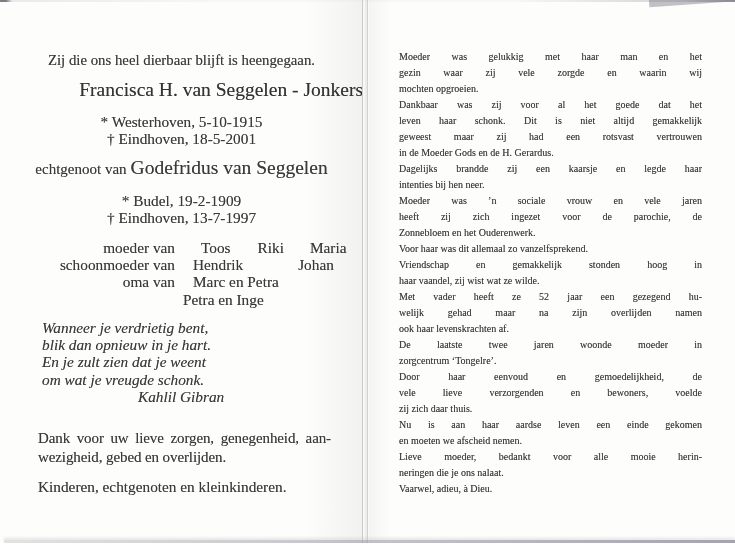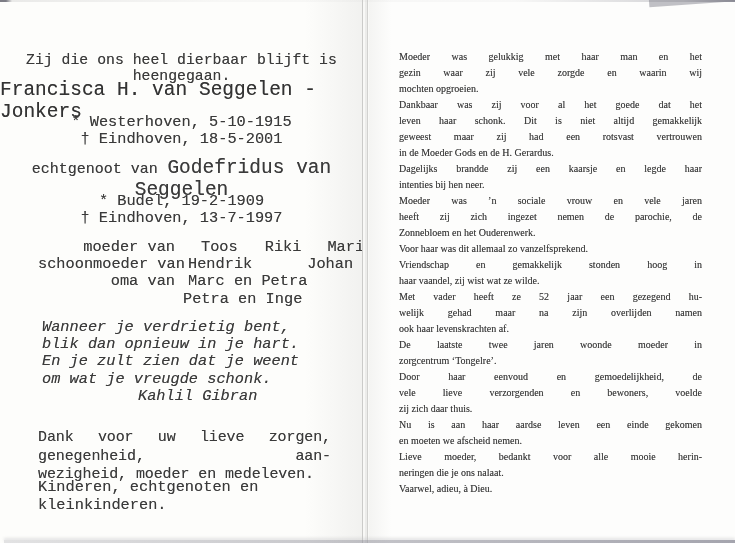--- a/index.html
+++ b/index.html
@@ -20,33 +20,33 @@
   .edge-top{position:absolute;top:0;left:0;right:0;height:2px;z-index:5;
     background:linear-gradient(90deg,#7d7d85 0,#7d7d85 6px,rgba(190,190,190,.30) 12px,rgba(205,205,205,.12) 30%,rgba(205,205,205,.12) 70%,rgba(150,150,158,.40) 93%,#90909a 100%);}
   .corner-tr{position:absolute;top:-5px;right:-10px;width:96px;height:9px;z-index:5;
     background:rgba(132,132,142,.5);transform:rotate(-4deg);}
   .edge-bottom{position:absolute;left:4px;right:0;bottom:5px;height:3px;z-index:5;
     background:linear-gradient(90deg,rgba(165,165,172,.30),rgba(148,148,158,.55) 50%,rgba(135,135,148,.75));
     box-shadow:0 -2px 3px rgba(190,190,196,.40);}
   .bottom-white{position:absolute;left:0;right:0;bottom:0;height:5px;background:#ffffff;z-index:4;}
 
   
-  .blk{position:absolute;left:0;right:0;font-family:Liberation Mono, monospace;}
+  .blk{position:absolute;left:0;right:0;}
   .intro{top:52px;font-size:14.8px;text-align:center;}
-  .name{top:79px;font-size:19.5px;text-align:left;color:#333333;}
+  .name{top:79px;font-size:19.5px;text-align:right;color:#333333;}
   .vitals{font-size:15.3px;line-height:16.5px;text-align:center;}
   .vitals1{top:114px;}
   .vitals2{top:193px;}
   .spouse{top:157px;text-align:center;}
   .spouse .sm{font-size:15px;}
   .spouse .lg{font-size:19.5px;}
   .family{top:239px;left:38px;right:auto;font-size:15.3px;line-height:17.2px;}
   .fam-row{display:flex;white-space:nowrap;gap:13px;}
   .fam-label{width:137px;text-align:right;}
-  .g5{}.g8{margin-left:145px}.g13{margin-left:13px}.g14{margin-left:14px}.g42{margin-left:42px}
+  .g5{margin-left:5px}.g8{margin-left:145px}.g13{margin-left:13px}.g14{margin-left:14px}.g42{margin-left:42px}
   .poem{top:319px;left:42px;right:auto;font-style:italic;font-size:15.3px;line-height:17.2px;}
   .poem-author{margin-left:96px;}
   .thanks{top:429px;left:38px;right:auto;width:293px;font-size:15px;line-height:18.5px;letter-spacing:-.1px;}
   .sig{top:478px;left:38px;right:auto;font-size:15.3px;}
 
   
   .rtext{position:absolute;left:30px;top:49px;width:303px;font-size:10px;line-height:16px;}
   .line{text-align:justify;text-align-last:justify;}
   .line.end{text-align-last:left;}
   .jl{text-align:justify;text-align-last:justify;}
@@ -99,41 +99,41 @@
     <div class="blk poem">
       <div>Wanneer je verdrietig bent,</div>
       <div>blik dan opnieuw in je hart.</div>
       <div>En je zult zien dat je weent</div>
       <div>om wat je vreugde schonk.</div>
       <div class="poem-author">Kahlil Gibran</div>
     </div>
 
     <div class="blk thanks">
       <div class="jl">Dank voor uw lieve zorgen, genegenheid, aan-</div>
-      <div>wezigheid, moeder en medeleven.</div>
+      <div>wezigheid, gebed en overlijden.</div>
     </div>
 
     <div class="blk sig">Kinderen, echtgenoten en kleinkinderen.</div>
   </div>
 
   <div class="fold"></div>
 
   <div class="page right">
     <div class="rtext">
       <div class="line">Moeder was gelukkig met haar man en het</div>
       <div class="line">gezin waar zij vele zorgde en waarin wij</div>
       <div class="line end">mochten opgroeien.</div>
       <div class="line">Dankbaar was zij voor al het goede dat het</div>
       <div class="line">leven haar schonk. Dit is niet altijd gemakkelijk</div>
       <div class="line">geweest maar zij had een rotsvast vertrouwen</div>
       <div class="line end">in de Moeder Gods en de H. Gerardus.</div>
       <div class="line">Dagelijks brandde zij een kaarsje en legde haar</div>
       <div class="line end">intenties bij hen neer.</div>
       <div class="line">Moeder was ’n sociale vrouw en vele jaren</div>
-      <div class="line">heeft zij zich ingezet nemen de parochie, de</div>
+      <div class="line">heeft zij zich ingezet voor de parochie, de</div>
       <div class="line end">Zonnebloem en het Ouderenwerk.</div>
       <div class="line end">Voor haar was dit allemaal zo vanzelfsprekend.</div>
       <div class="line">Vriendschap en gemakkelijk stonden hoog in</div>
       <div class="line end">haar vaandel, zij wist wat ze wilde.</div>
       <div class="line">Met vader heeft ze 52 jaar een gezegend hu-</div>
       <div class="line">welijk gehad maar na zijn overlijden namen</div>
       <div class="line end">ook haar levenskrachten af.</div>
       <div class="line">De laatste twee jaren woonde moeder in</div>
       <div class="line end">zorgcentrum ‘Tongelre’.</div>
       <div class="line">Door haar eenvoud en gemoedelijkheid, de</div>

